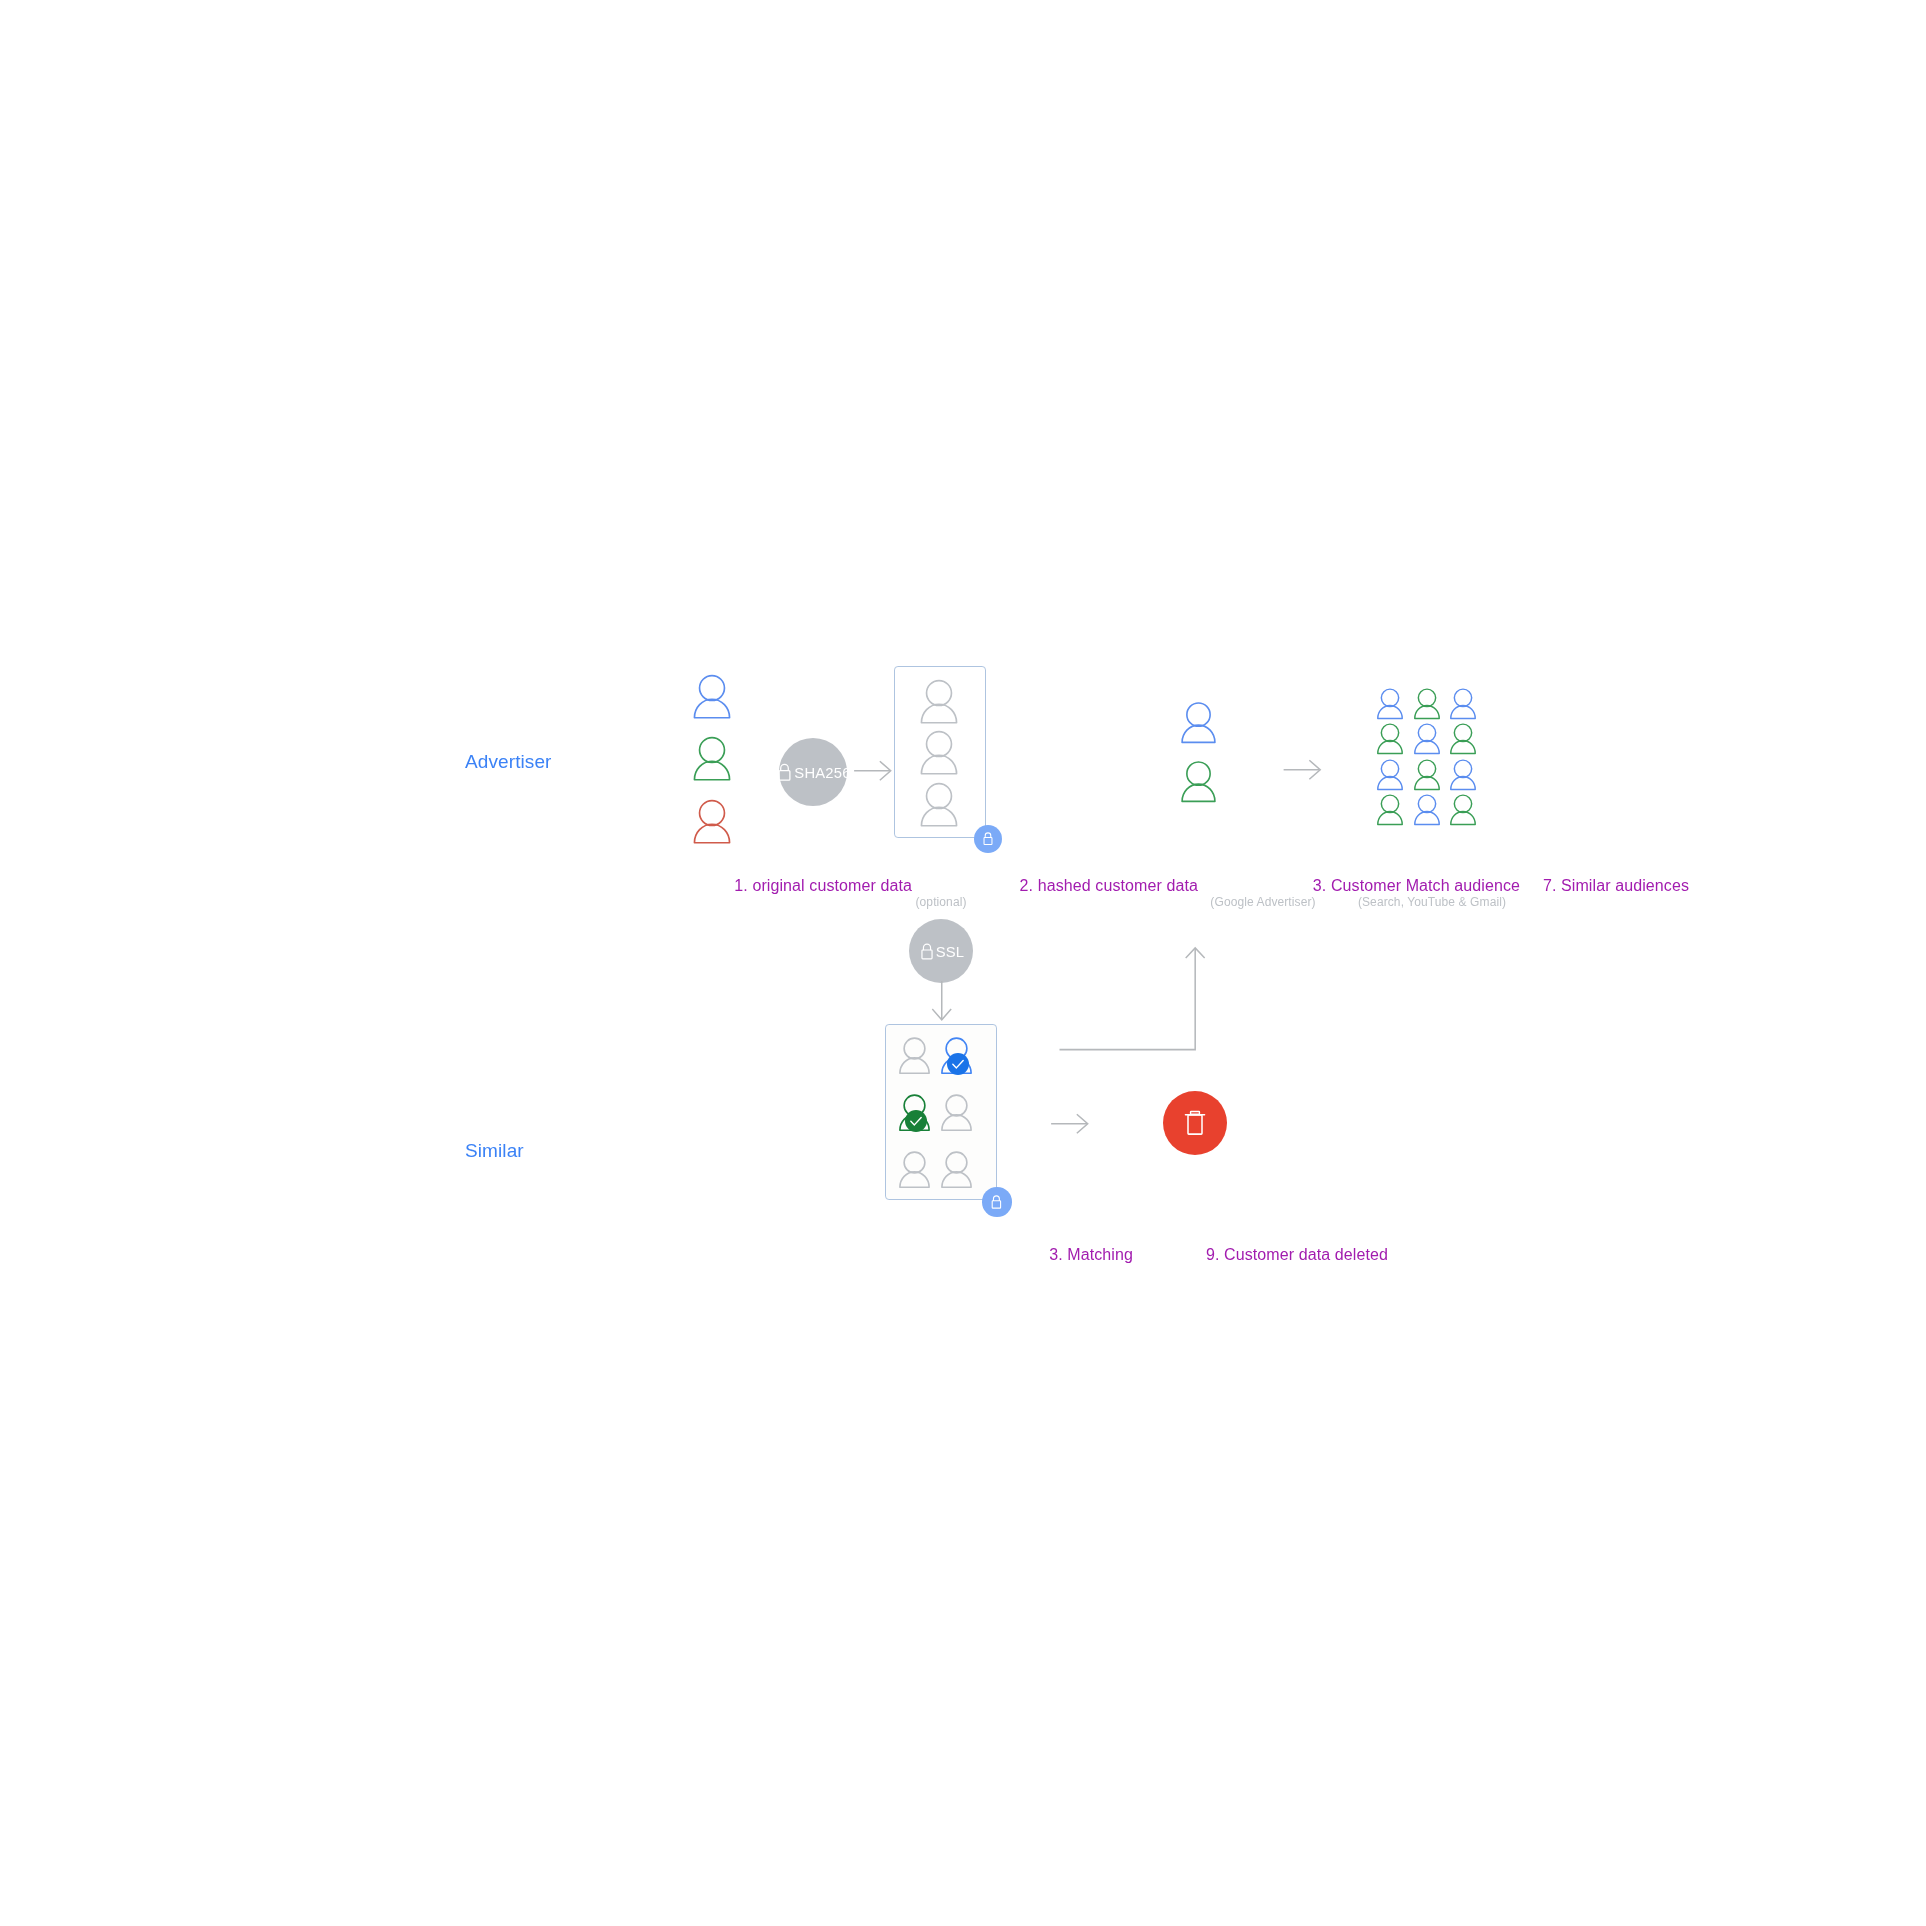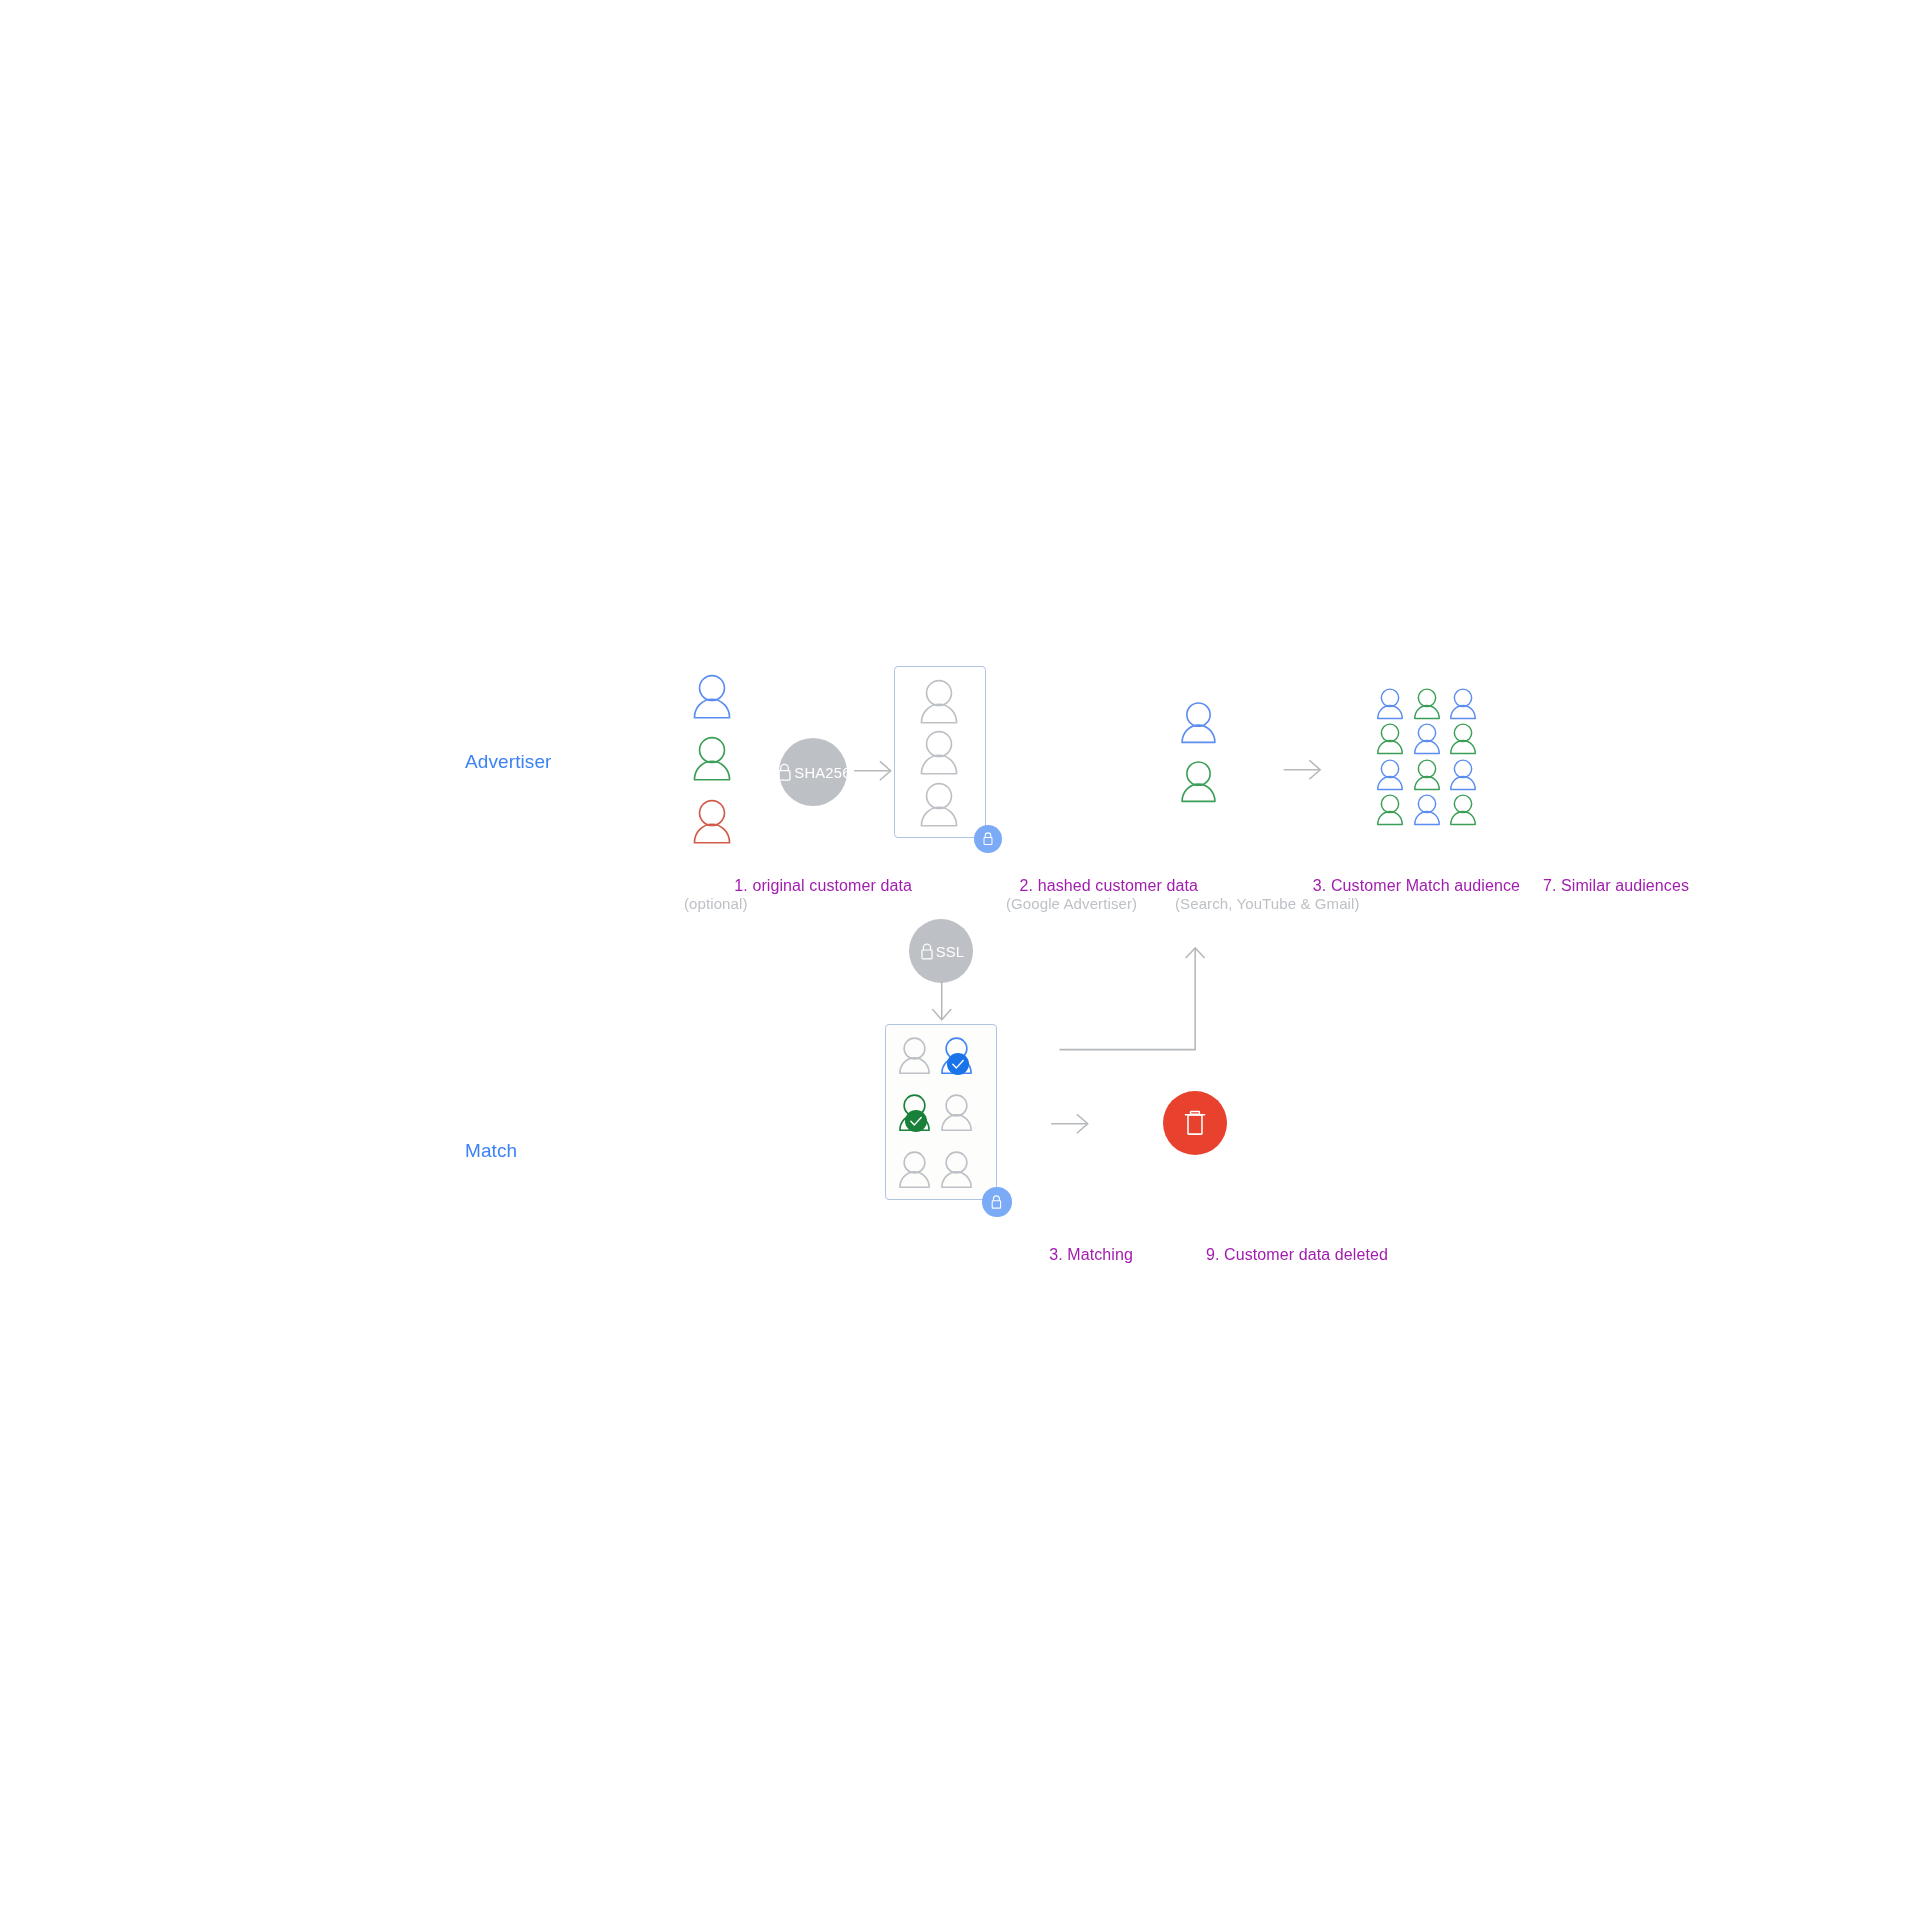--- a/index.html
+++ b/index.html
@@ -22,23 +22,23 @@
 
   
   .caption{
     font-size:16px;
     color:#a21caf;
     text-align:right;
     white-space:nowrap;
     letter-spacing:0.1px;
   }
   .subcaption{
-    font-size:15px;
+    font-size:12px;
     color:#bdc1c6;
-    text-align:left;
+    text-align:center;
     white-space:nowrap;
     letter-spacing:0.1px;
   }
 
   
   .hash-circle{
     border-radius:50%;
     background:#bdc1c6;
     display:flex;
     flex-direction:row;
@@ -77,21 +77,21 @@
 
   svg{display:block;overflow:visible;}
 </style>
 </head>
 <body>
 
 <div id="canvas">
 
   <div class="abs row-label" style="left:465px;top:751px;">Advertiser</div>
 
-  <div class="abs row-label" style="left:465px;top:1140px;">Match</div>
+  <div class="abs row-label" style="left:465px;top:1140px;">Similar</div>
 
   <div class="abs" style="left:692px;top:674px;">
 
     <svg class="abs" style="left:0px;top:0px;" width="40" height="46" viewBox="0 0 62 72">
       <circle cx="31" cy="22" r="19.5" fill="none" stroke="#5B8DEF" stroke-width="2.6"></circle>
       <path d="M3.5 68.5 A27.5 29 0 0 1 58.5 68.5 Z" fill="none" stroke="#5B8DEF" stroke-width="2.6" stroke-linejoin="round"></path>
     </svg>
 
     <svg class="abs" style="left:0px;top:62px;" width="40" height="46" viewBox="0 0 62 72">
       <circle cx="31" cy="22" r="19.5" fill="none" stroke="#3A9E56" stroke-width="2.6"></circle>

